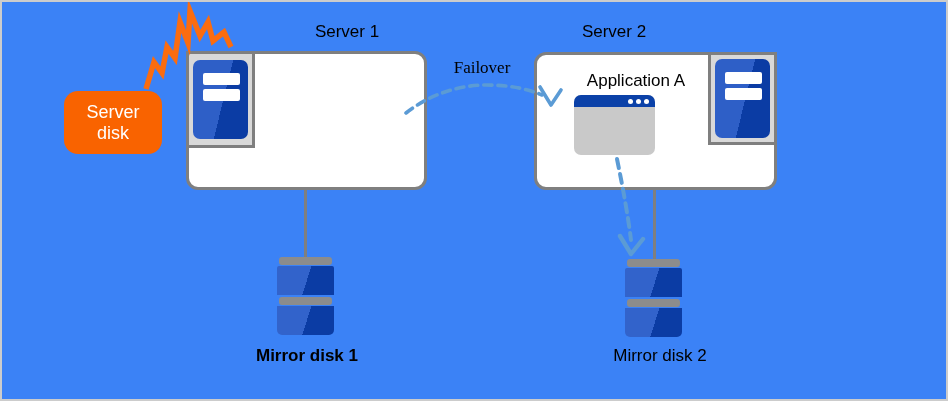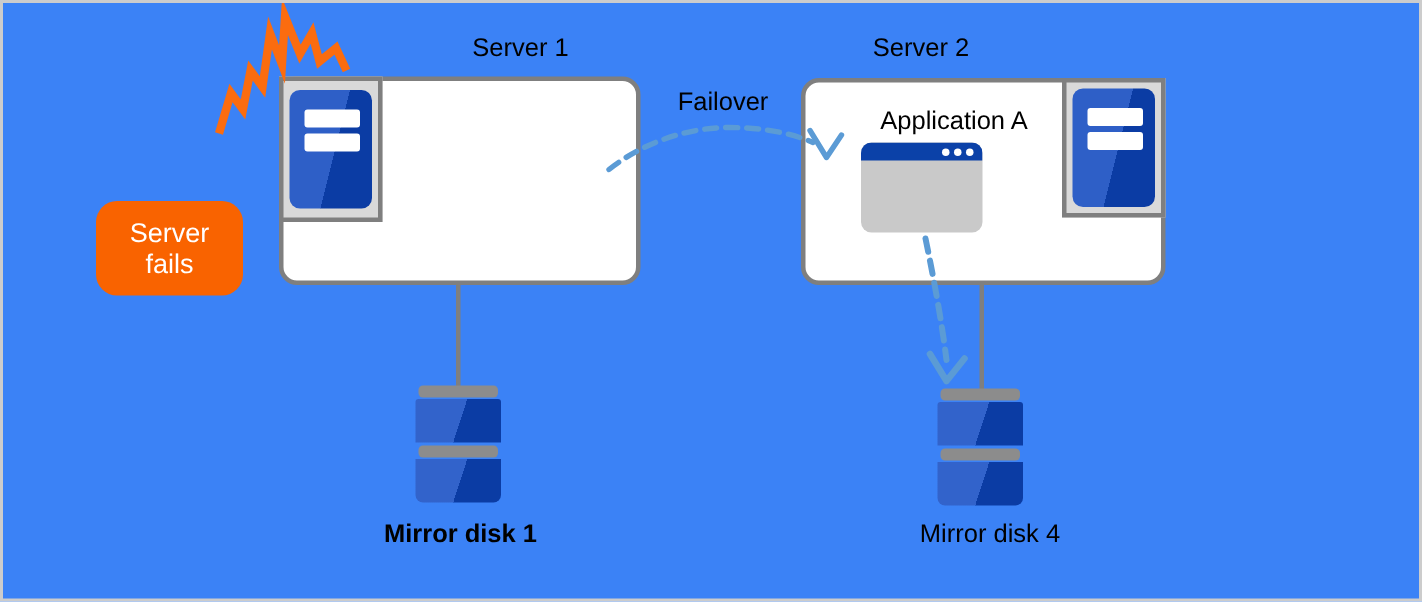--- a/index.html
+++ b/index.html
@@ -61,40 +61,39 @@
     color: #000000;
     font-size: 17px;
     line-height: 20px;
     text-align: center;
     white-space: nowrap;
     z-index: 3;
   }
   #server1-label { left: 254px; top: 20px; width: 182px; }
   #server2-label { left: 522px; top: 20px; width: 180px; }
   #application-label { left: 532px; top: 69px; width: 160px; padding-left: 44px; }
-  #failover-label { left: 410px; top: 56px; width: 140px; }
+  #failover-label { left: 410px; top: 56px; width: 140px; font-family: Liberation Serif, serif; }
   #disk1-label { left: 215px; top: 344px; width: 180px; font-weight: bold; }
   #disk2-label { left: 568px; top: 344px; width: 180px; }
 
   
   .alert-badge {
     position: absolute;
     left: 62px; top: 89px;
     width: 98px; height: 63px;
     background: #f96300;
     border-radius: 14px;
     color: #ffffff;
     font-size: 18px;
     line-height: 21px;
     display: flex;
     flex-direction: column;
     align-items: center;
     justify-content: center;
     z-index: 4;
-    margin-top: 43px;
   }
 
   
   .app-window {
     position: absolute;
     left: 572px; top: 93px;
     width: 81px; height: 60px;
     border-radius: 7px;
     background: #c9c9c9;
     overflow: hidden;
@@ -185,41 +184,41 @@
       <span class="dot"></span>
       <span class="dot"></span>
       <span class="dot"></span>
     </div>
   </div>
 
   <div class="diagram-label" id="failover-label">Failover</div>
 
   <div class="alert-badge">
     <span>Server</span>
-    <span>fails</span>
+    <span>disk</span>
   </div>
 
   <div class="connector" id="connector1"></div>
   <div class="connector" id="connector2"></div>
 
   <div class="mirror-disk" id="disk1">
     <div class="disk-bar"></div>
     <div class="platter top"></div>
     <div class="disk-bar"></div>
     <div class="platter bottom"></div>
   </div>
   <div class="diagram-label" id="disk1-label">Mirror disk 1</div>
 
   <div class="mirror-disk" id="disk2">
     <div class="disk-bar"></div>
     <div class="platter top"></div>
     <div class="disk-bar"></div>
     <div class="platter bottom"></div>
   </div>
-  <div class="diagram-label" id="disk2-label">Mirror disk 4</div>
+  <div class="diagram-label" id="disk2-label">Mirror disk 2</div>
 
   <svg class="overlay" viewBox="0 0 948 401" xmlns="http://www.w3.org/2000/svg">
 
     <polyline points="144,87 152,60 160,71 165,45 173,56 178,20 186,41 188,9 198,34 206,20 211,39 222,30 229,45" fill="none" stroke="#fb6c0f" stroke-width="5.5" stroke-miterlimit="10"></polyline>
 
     <path d="M404,111 C428,92 458,83 484,83 C508,83 526,87 540,93" fill="none" stroke="#5b9bd5" stroke-width="3.6" stroke-dasharray="8 6" stroke-linecap="round"></path>
     <path d="M538,85 L549,103 L559,88" fill="none" stroke="#5b9bd5" stroke-width="3.6" stroke-linecap="round" stroke-linejoin="round"></path>
 
     <path d="M615,157 C621,186 626,214 629,238" fill="none" stroke="#5b9bd5" stroke-width="4" stroke-dasharray="9 6" stroke-linecap="round"></path>
     <path d="M618,234 L629,252 L641,237" fill="none" stroke="#5b9bd5" stroke-width="4.4" stroke-linecap="round" stroke-linejoin="round"></path>

